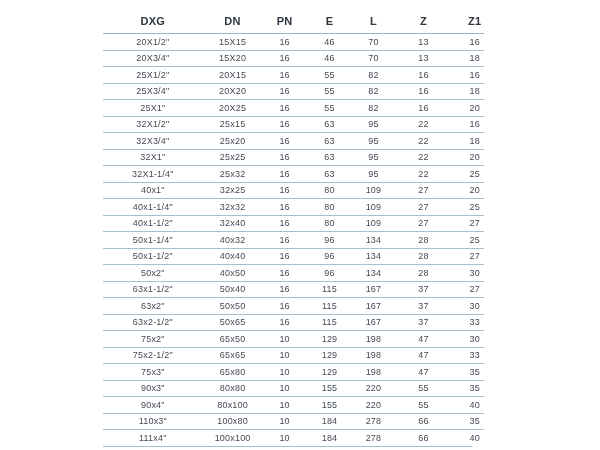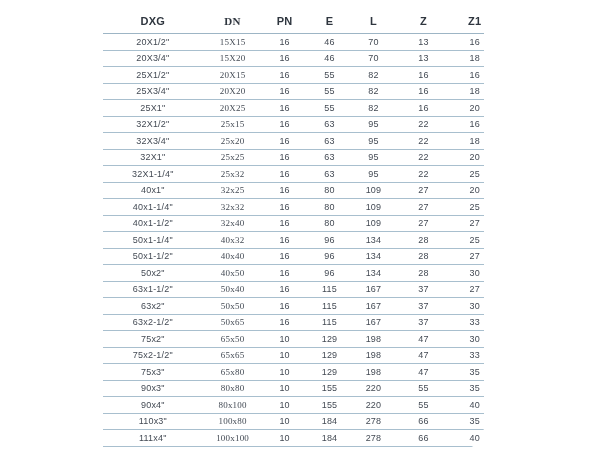--- a/index.html
+++ b/index.html
@@ -41,21 +41,21 @@
     color: #434a54;
     text-align: center;
     vertical-align: middle;
     height: 15.5px;
     padding: 0;
     border-bottom: 1px solid #a8bfce;
     letter-spacing: 0.2px;
     white-space: nowrap;
   }
   .col-0 { width: 25.3%; }
-  .col-1 { width: 15.2%; font-family: Liberation Serif, serif; }
+  .col-1 { width: 15.2%; }
   .col-2 { width: 11.2%; }
   .col-3 { width: 11.6%; }
   .col-4 { width: 10.7%; }
   .col-5 { width: 14.7%; }
   .col-6 { width: 11.3%; }
 </style>
 </head>
 <body>
 
 <div class="page">

